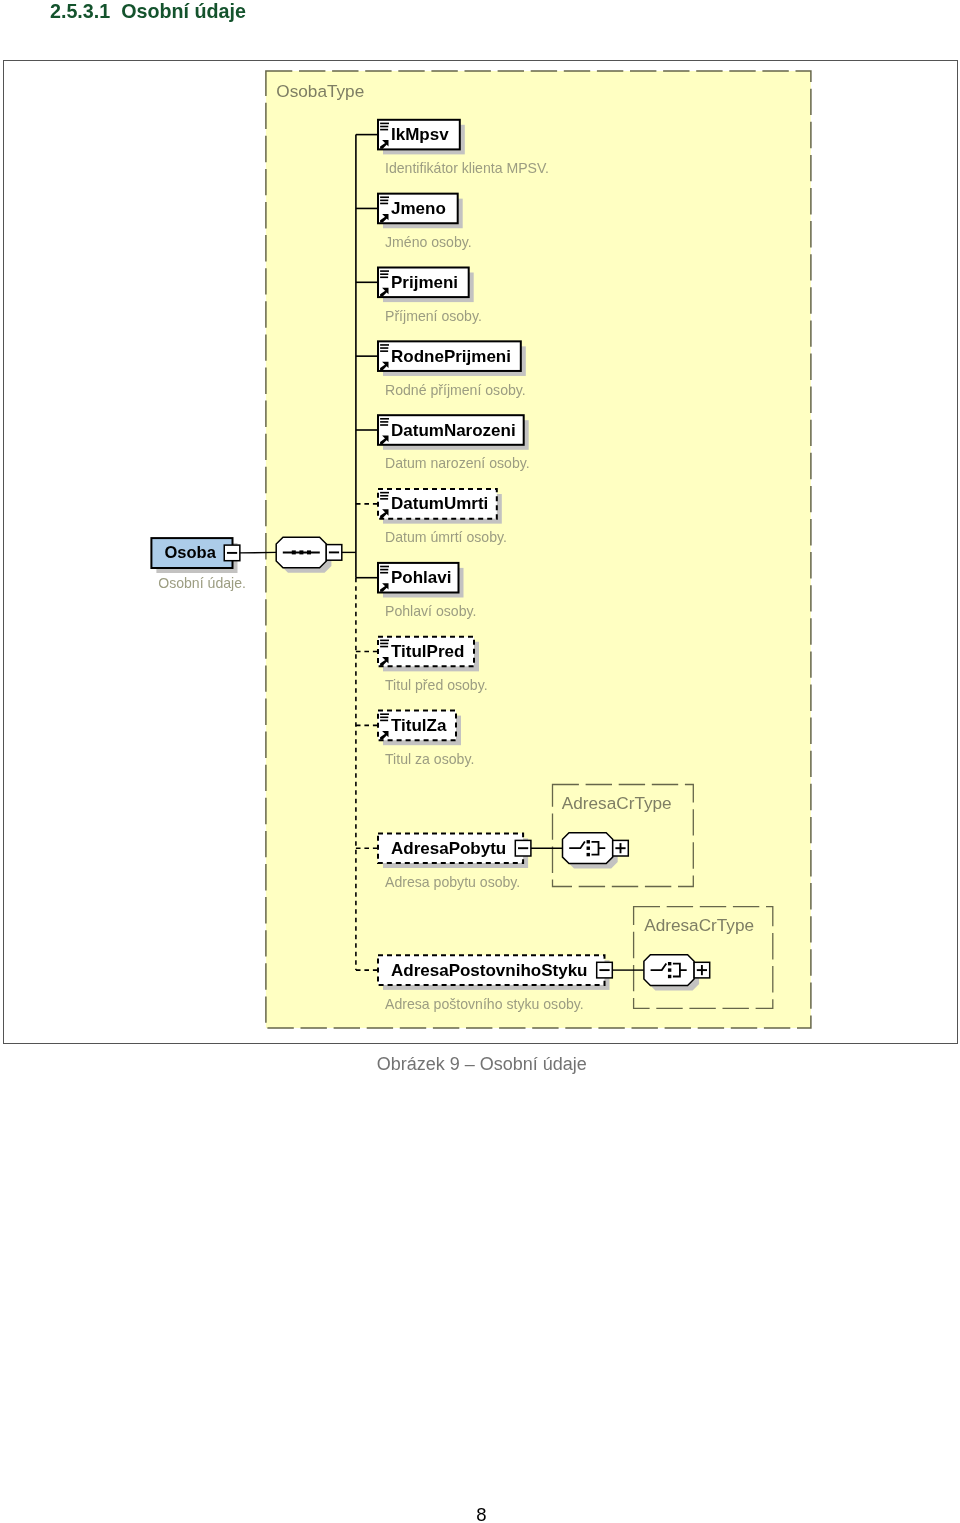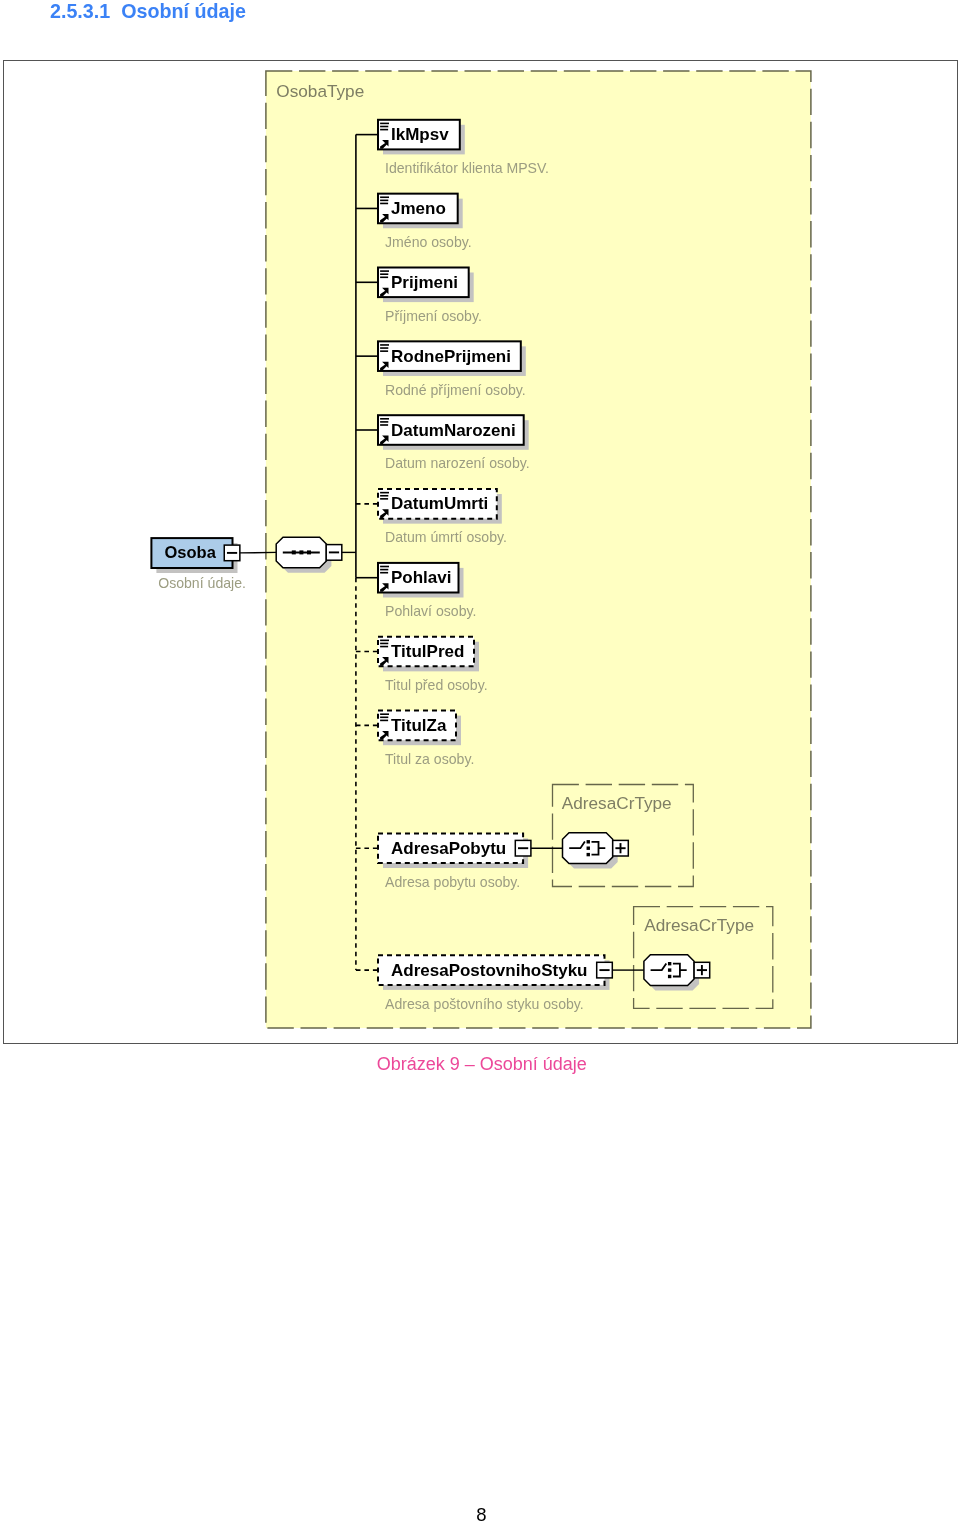--- a/index.html
+++ b/index.html
@@ -1,22 +1,22 @@
 <!DOCTYPE html>
 <html><head>
 <meta charset="utf-8">
 <title>Osobni udaje</title>
 <style>
   html,body{margin:0;padding:0;background:#ffffff;}
   body{width:960px;height:1523px;position:relative;overflow:hidden;
        font-family:"Liberation Sans",sans-serif;-webkit-font-smoothing:antialiased;}
   .page{position:absolute;left:0;top:0;width:960px;height:1523px;}
-  #heading{position:absolute;left:50px;top:2px;font-size:19.7px;font-weight:bold;color:#3b82f6;line-height:19px;white-space:pre;}
+  #heading{position:absolute;left:50px;top:2px;font-size:19.7px;font-weight:bold;color:#14532d;line-height:19px;white-space:pre;}
   #figbox{position:absolute;left:3px;top:59.5px;width:955px;height:984.5px;border:1.3px solid #545454;box-sizing:border-box;}
-  #caption{position:absolute;left:376.7px;top:1055.3px;font-size:18px;color:#ec4899;line-height:18px;white-space:pre;}
+  #caption{position:absolute;left:376.7px;top:1055.3px;font-size:18px;color:#737373;line-height:18px;white-space:pre;}
   #pagenum{position:absolute;left:0;top:1504.5px;width:963px;text-align:center;font-size:18.5px;line-height:19px;color:#000;}
   #diagram{position:absolute;left:0;top:0;width:960px;height:1523px;}
 </style>
 </head>
 <body>
 
 <div class="page">
   <div id="heading">2.5.3.1  Osobní údaje</div>
   <div id="figbox"></div>
   <svg id="diagram" viewBox="0 0 960 1523">

